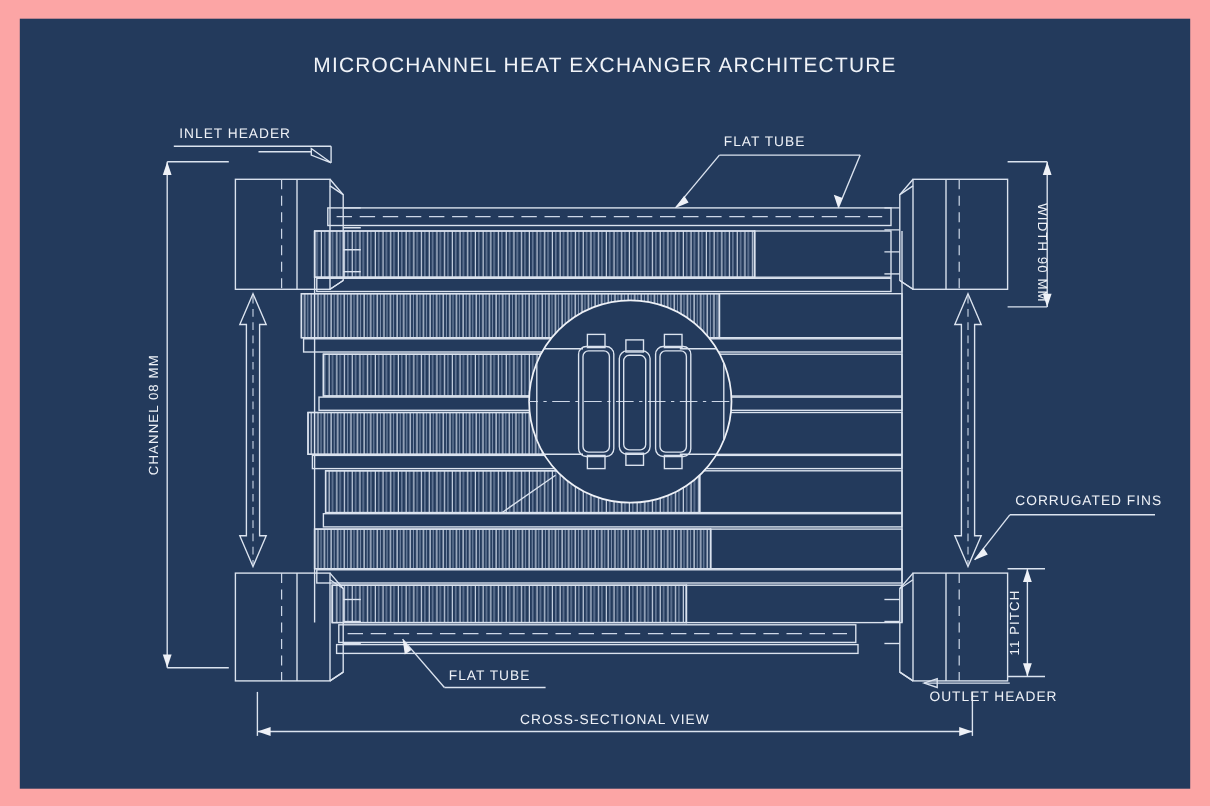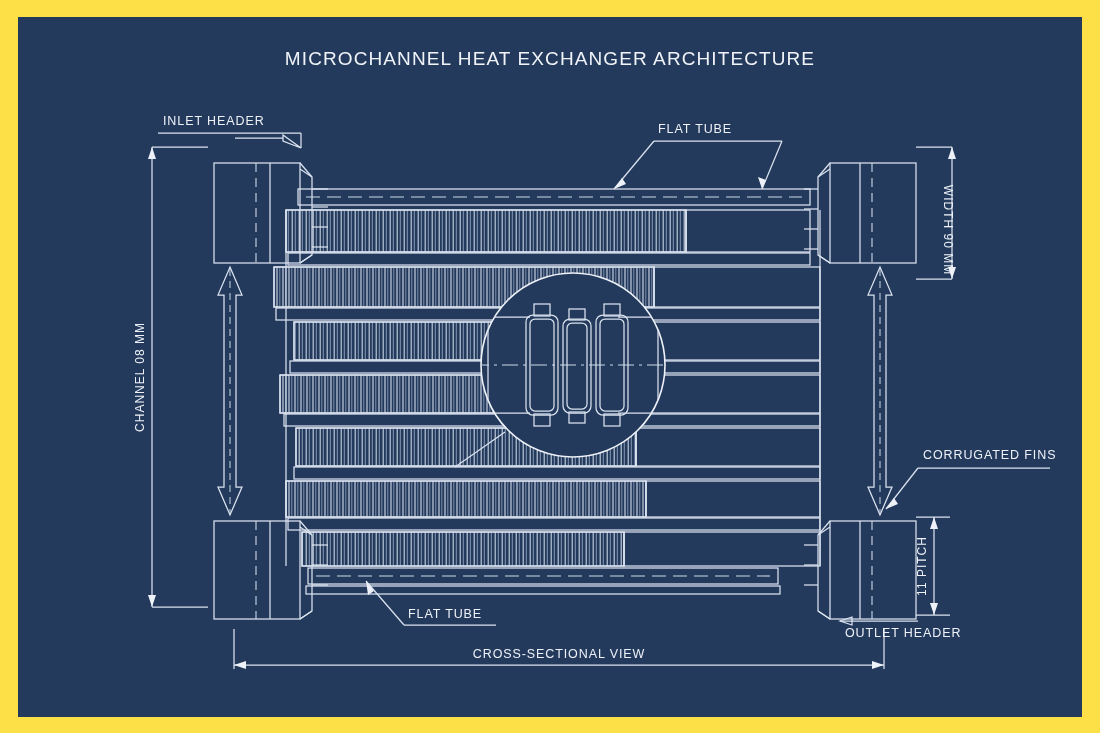--- a/index.html
+++ b/index.html
@@ -1,18 +1,18 @@
 <!DOCTYPE html>
 <html><head>
 <meta charset="utf-8">
 <style>
   html,body{margin:0;padding:0;background:#ffffff;}
   body{width:1100px;height:733px;overflow:hidden;
        font-family:"Liberation Sans","DejaVu Sans",sans-serif;}
-  #sheet{position:relative;width:1100px;height:733px;background:#fde047;}
+  #sheet{position:relative;width:1100px;height:733px;background:#fca5a5;}
   #blueprint{position:absolute;left:18px;top:17px;width:1064px;height:700px;
              background:#233a5c;overflow:hidden;}
   svg#dwg{position:absolute;left:0;top:0;width:1064px;height:700px;display:block;}
   .ttl{font-size:19px;letter-spacing:1.1px;fill:#f0f3f8;font-weight:400;}
   .lbl{font-size:12.5px;letter-spacing:0.9px;fill:#eef1f7;font-weight:400;}
   .vlbl{font-size:12px;letter-spacing:1.0px;fill:#eef1f7;font-weight:400;}
 </style>
 </head>
 <body>
 

